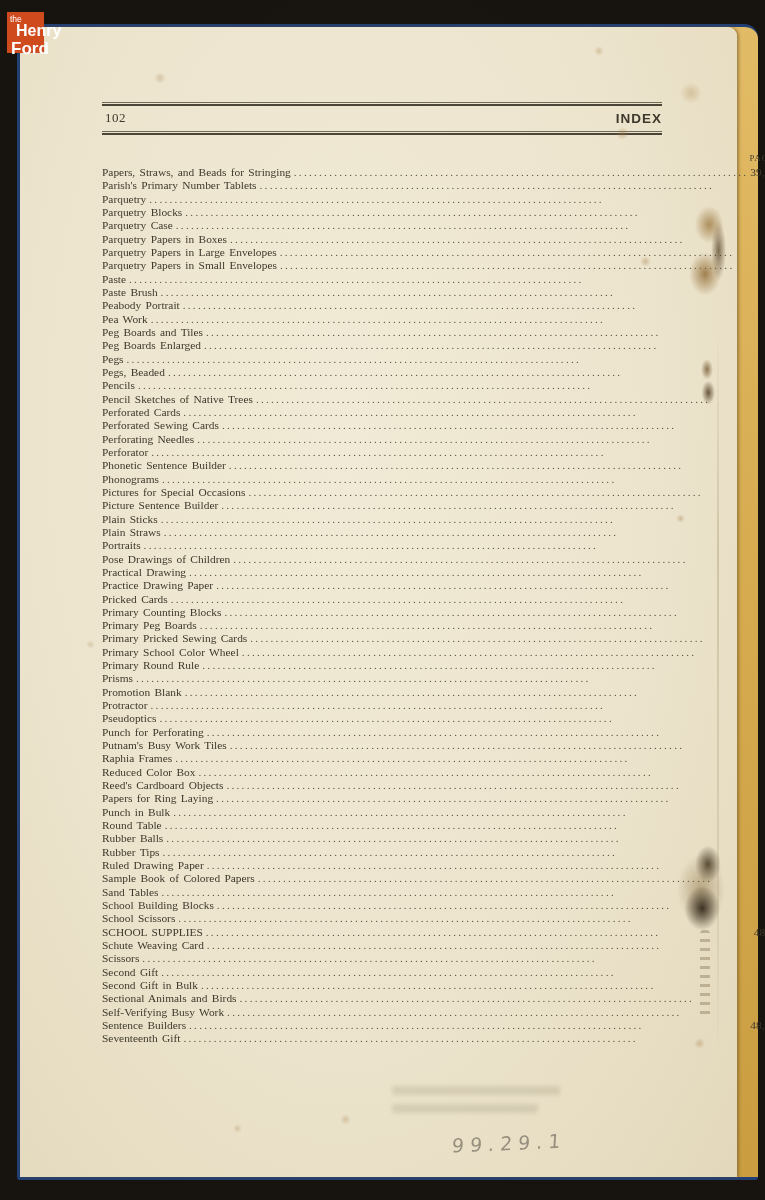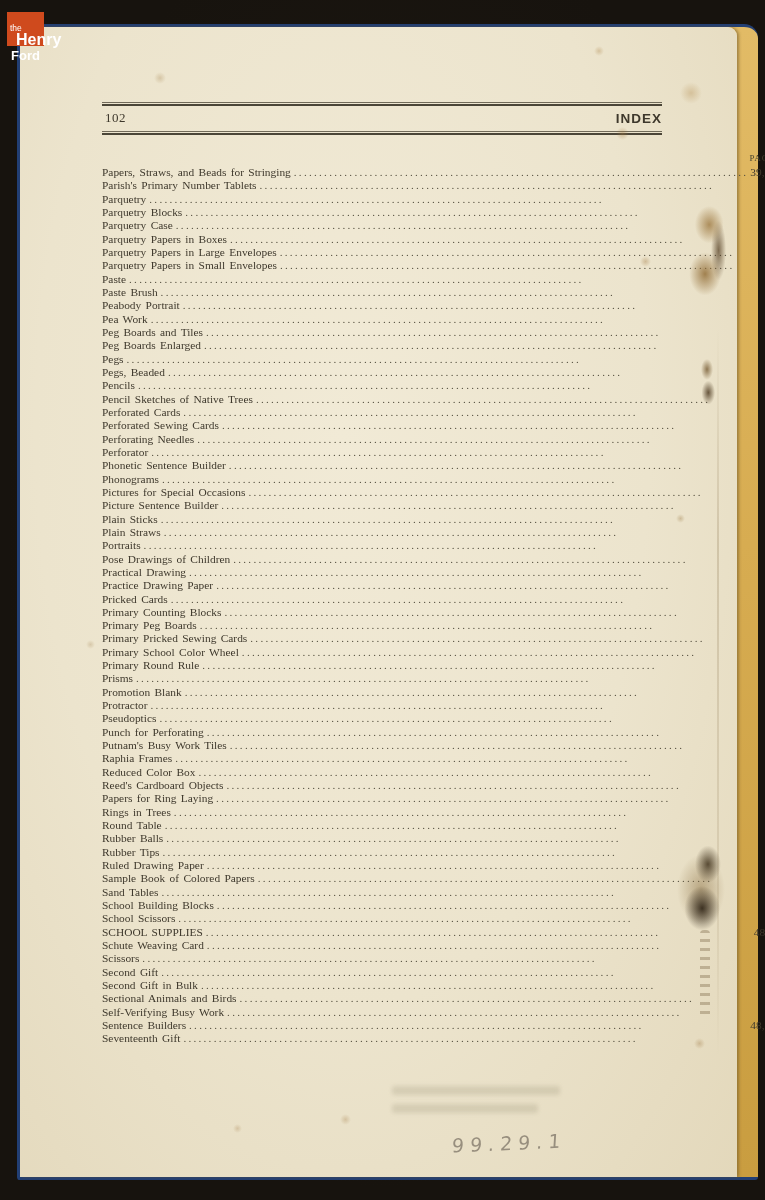--- a/index.html
+++ b/index.html
@@ -75,28 +75,28 @@
     flex:1 1 auto; overflow:hidden; margin:0 2px 0 3px;
     color:#55503f; white-space:nowrap;
   }
   .dots::before{
     content:"..........................................................................................";
     letter-spacing:2.3px; font-size:11px;
   }
   .pg{ flex:0 0 auto; text-align:right; }
   
   .logo{
-    position:absolute; left:7px; top:12px; width:37px; height:34px;
+    position:absolute; left:7px; top:12px; width:37px; height:41px;
     background:#cf4a1d; z-index:6; color:#fff;
     font-family:"Liberation Sans","DejaVu Sans",sans-serif;
-    line-height:1; padding-top:12px;
+    line-height:1; padding-top:3px;
   }
   .logo .l1{ display:block; font-size:8.5px; margin-left:3px; }
   .logo .l2{ display:block; font-size:16px; font-weight:bold; margin:-1px 0 0 9px; }
-  .logo .l3{ display:block; font-size:13px; font-weight:bold; margin:1px 0 0 4px; }
+  .logo .l3{ display:block; font-size:17px; font-weight:bold; margin:1px 0 0 4px; }
   
   .handnote{
     position:absolute; left:452px; top:1132px; z-index:5;
     font-family:"DejaVu Sans",sans-serif;
     font-size:19px; color:#8a8172; letter-spacing:6px;
     transform:rotate(-2.5deg) skewX(-6deg);
     opacity:.85;
   }
   
   .blemishes{ position:absolute; inset:0; pointer-events:none; z-index:4; }
@@ -443,21 +443,21 @@
 
                 </li>
 
                 <li class="entry">
                   <span class="lbl">Papers for Ring Laying</span>
                   <span class="dots"></span>
 
                 </li>
 
                 <li class="entry">
-                  <span class="lbl">Rings in Trees</span>
+                  <span class="lbl">Punch in Bulk</span>
                   <span class="dots"></span>
 
                 </li>
 
                 <li class="entry">
                   <span class="lbl">Round Table</span>
                   <span class="dots"></span>
 
                 </li>
 

